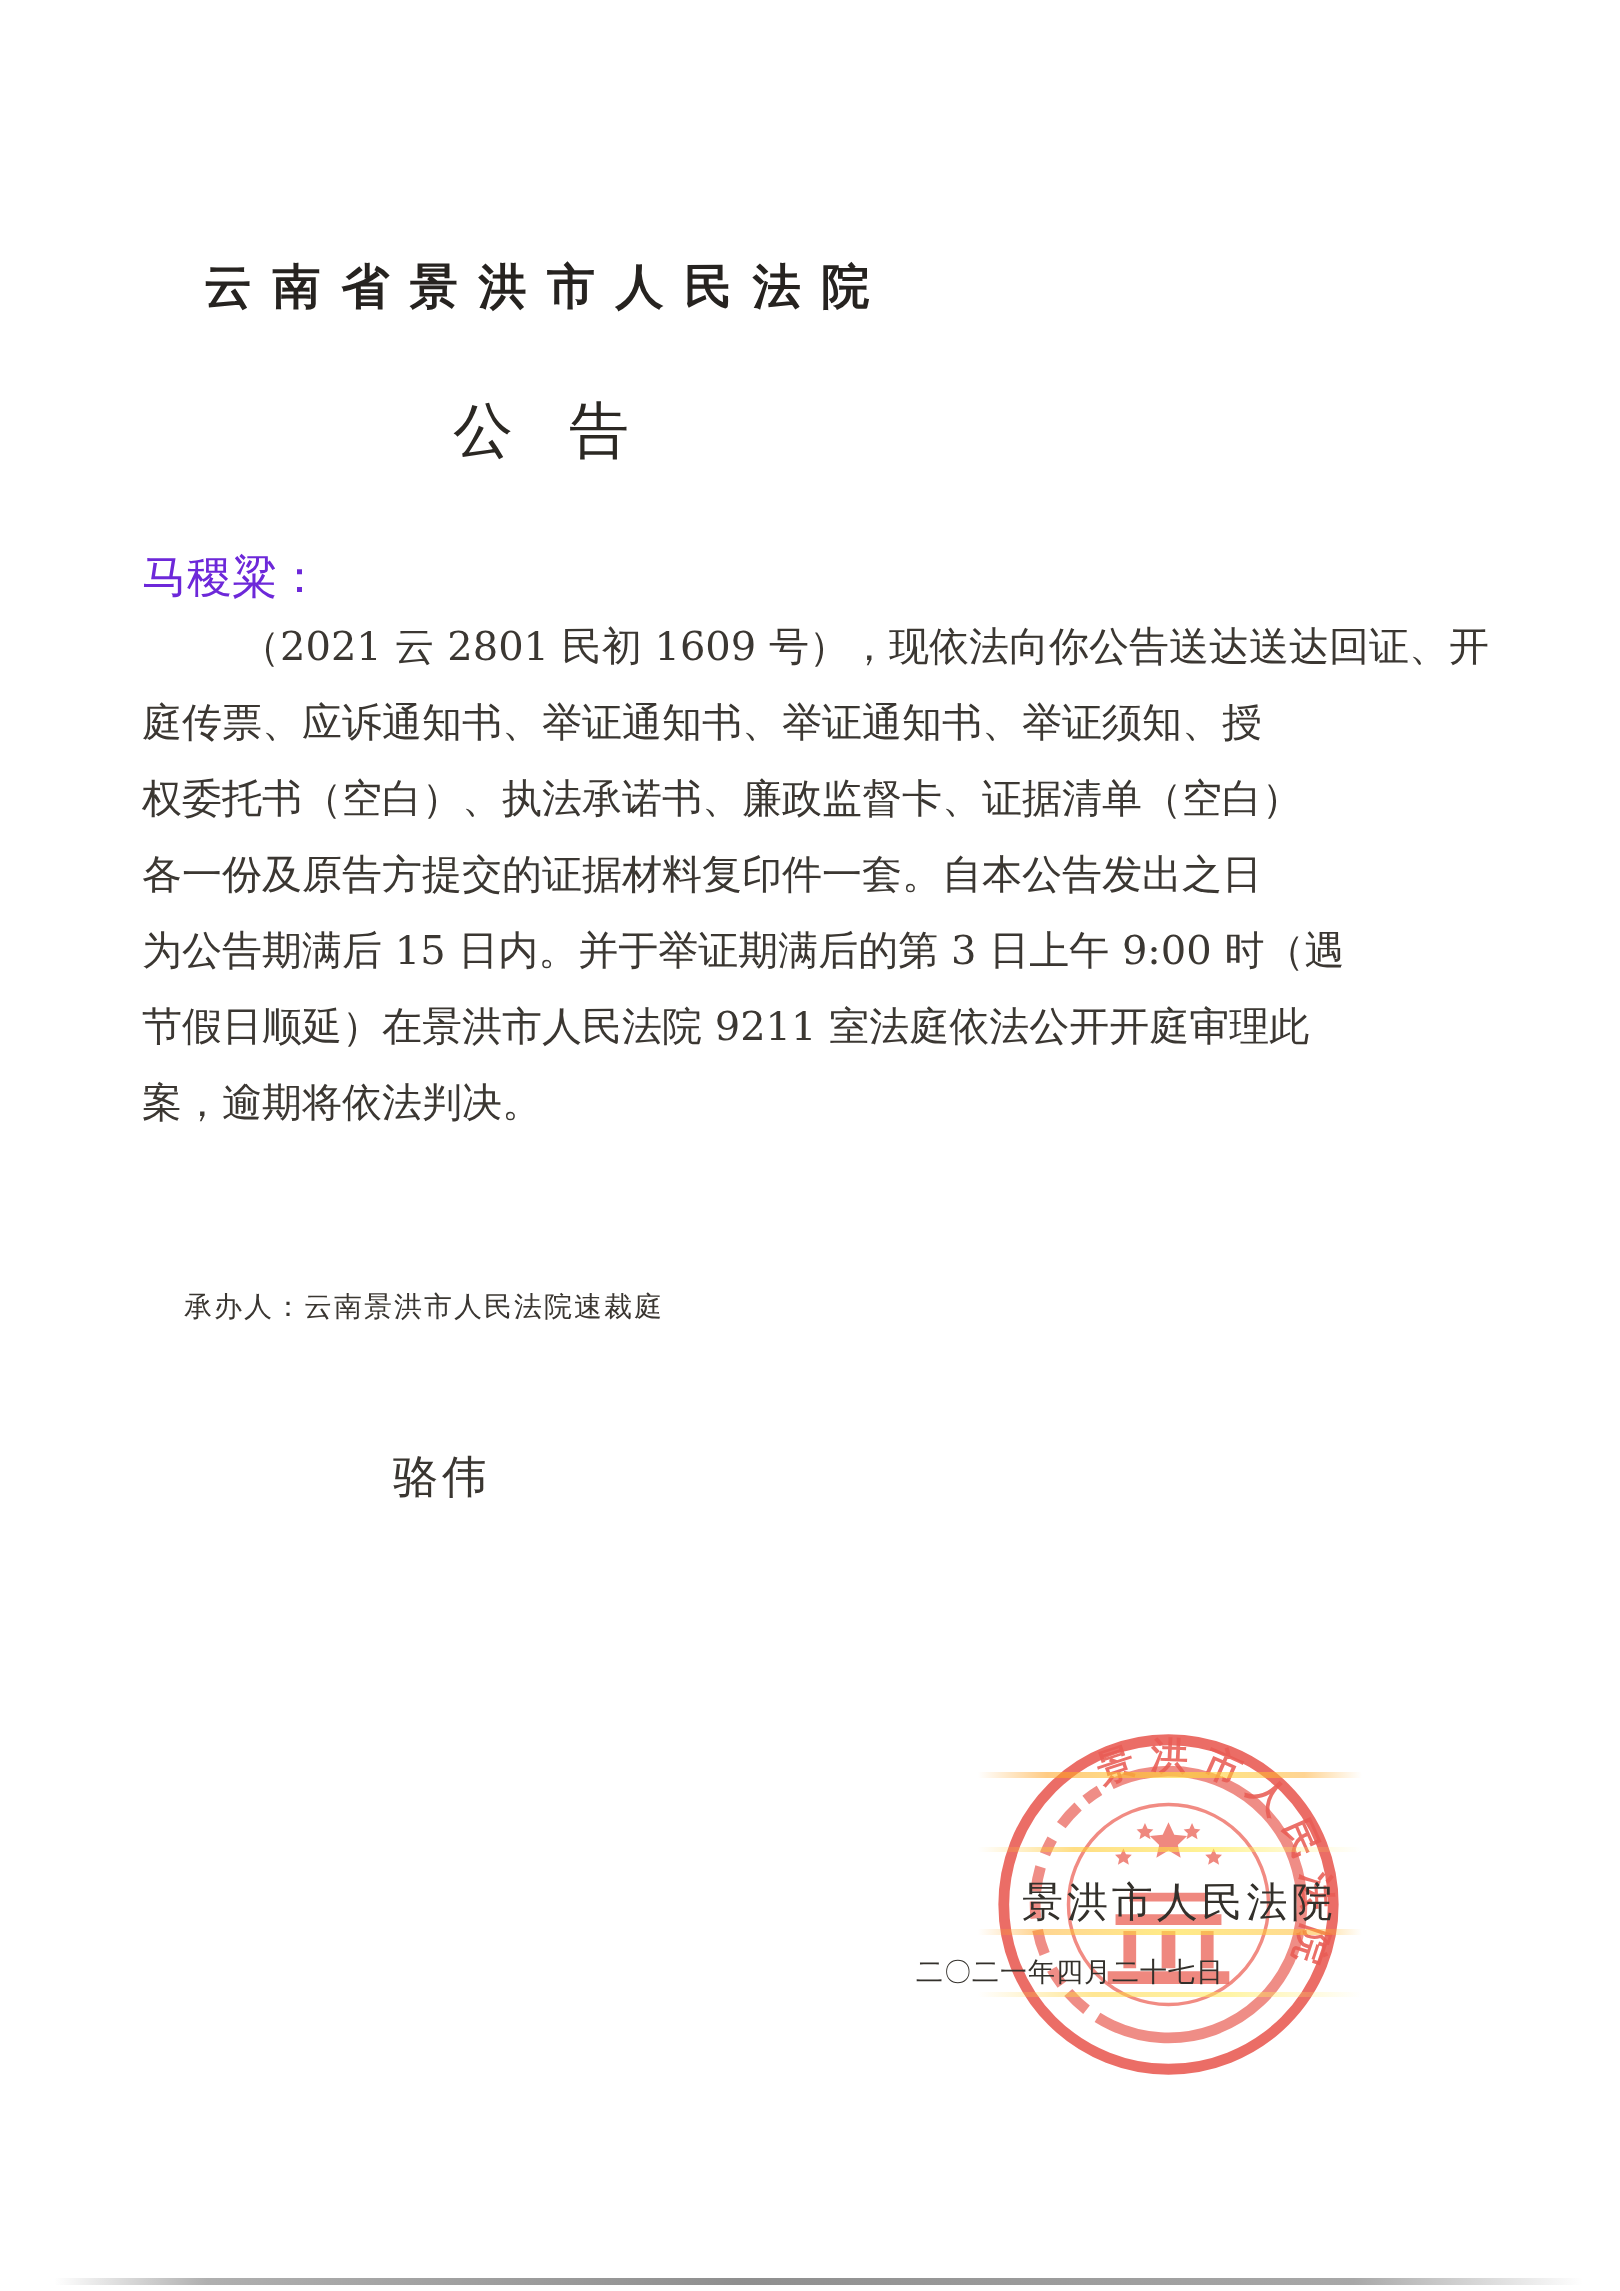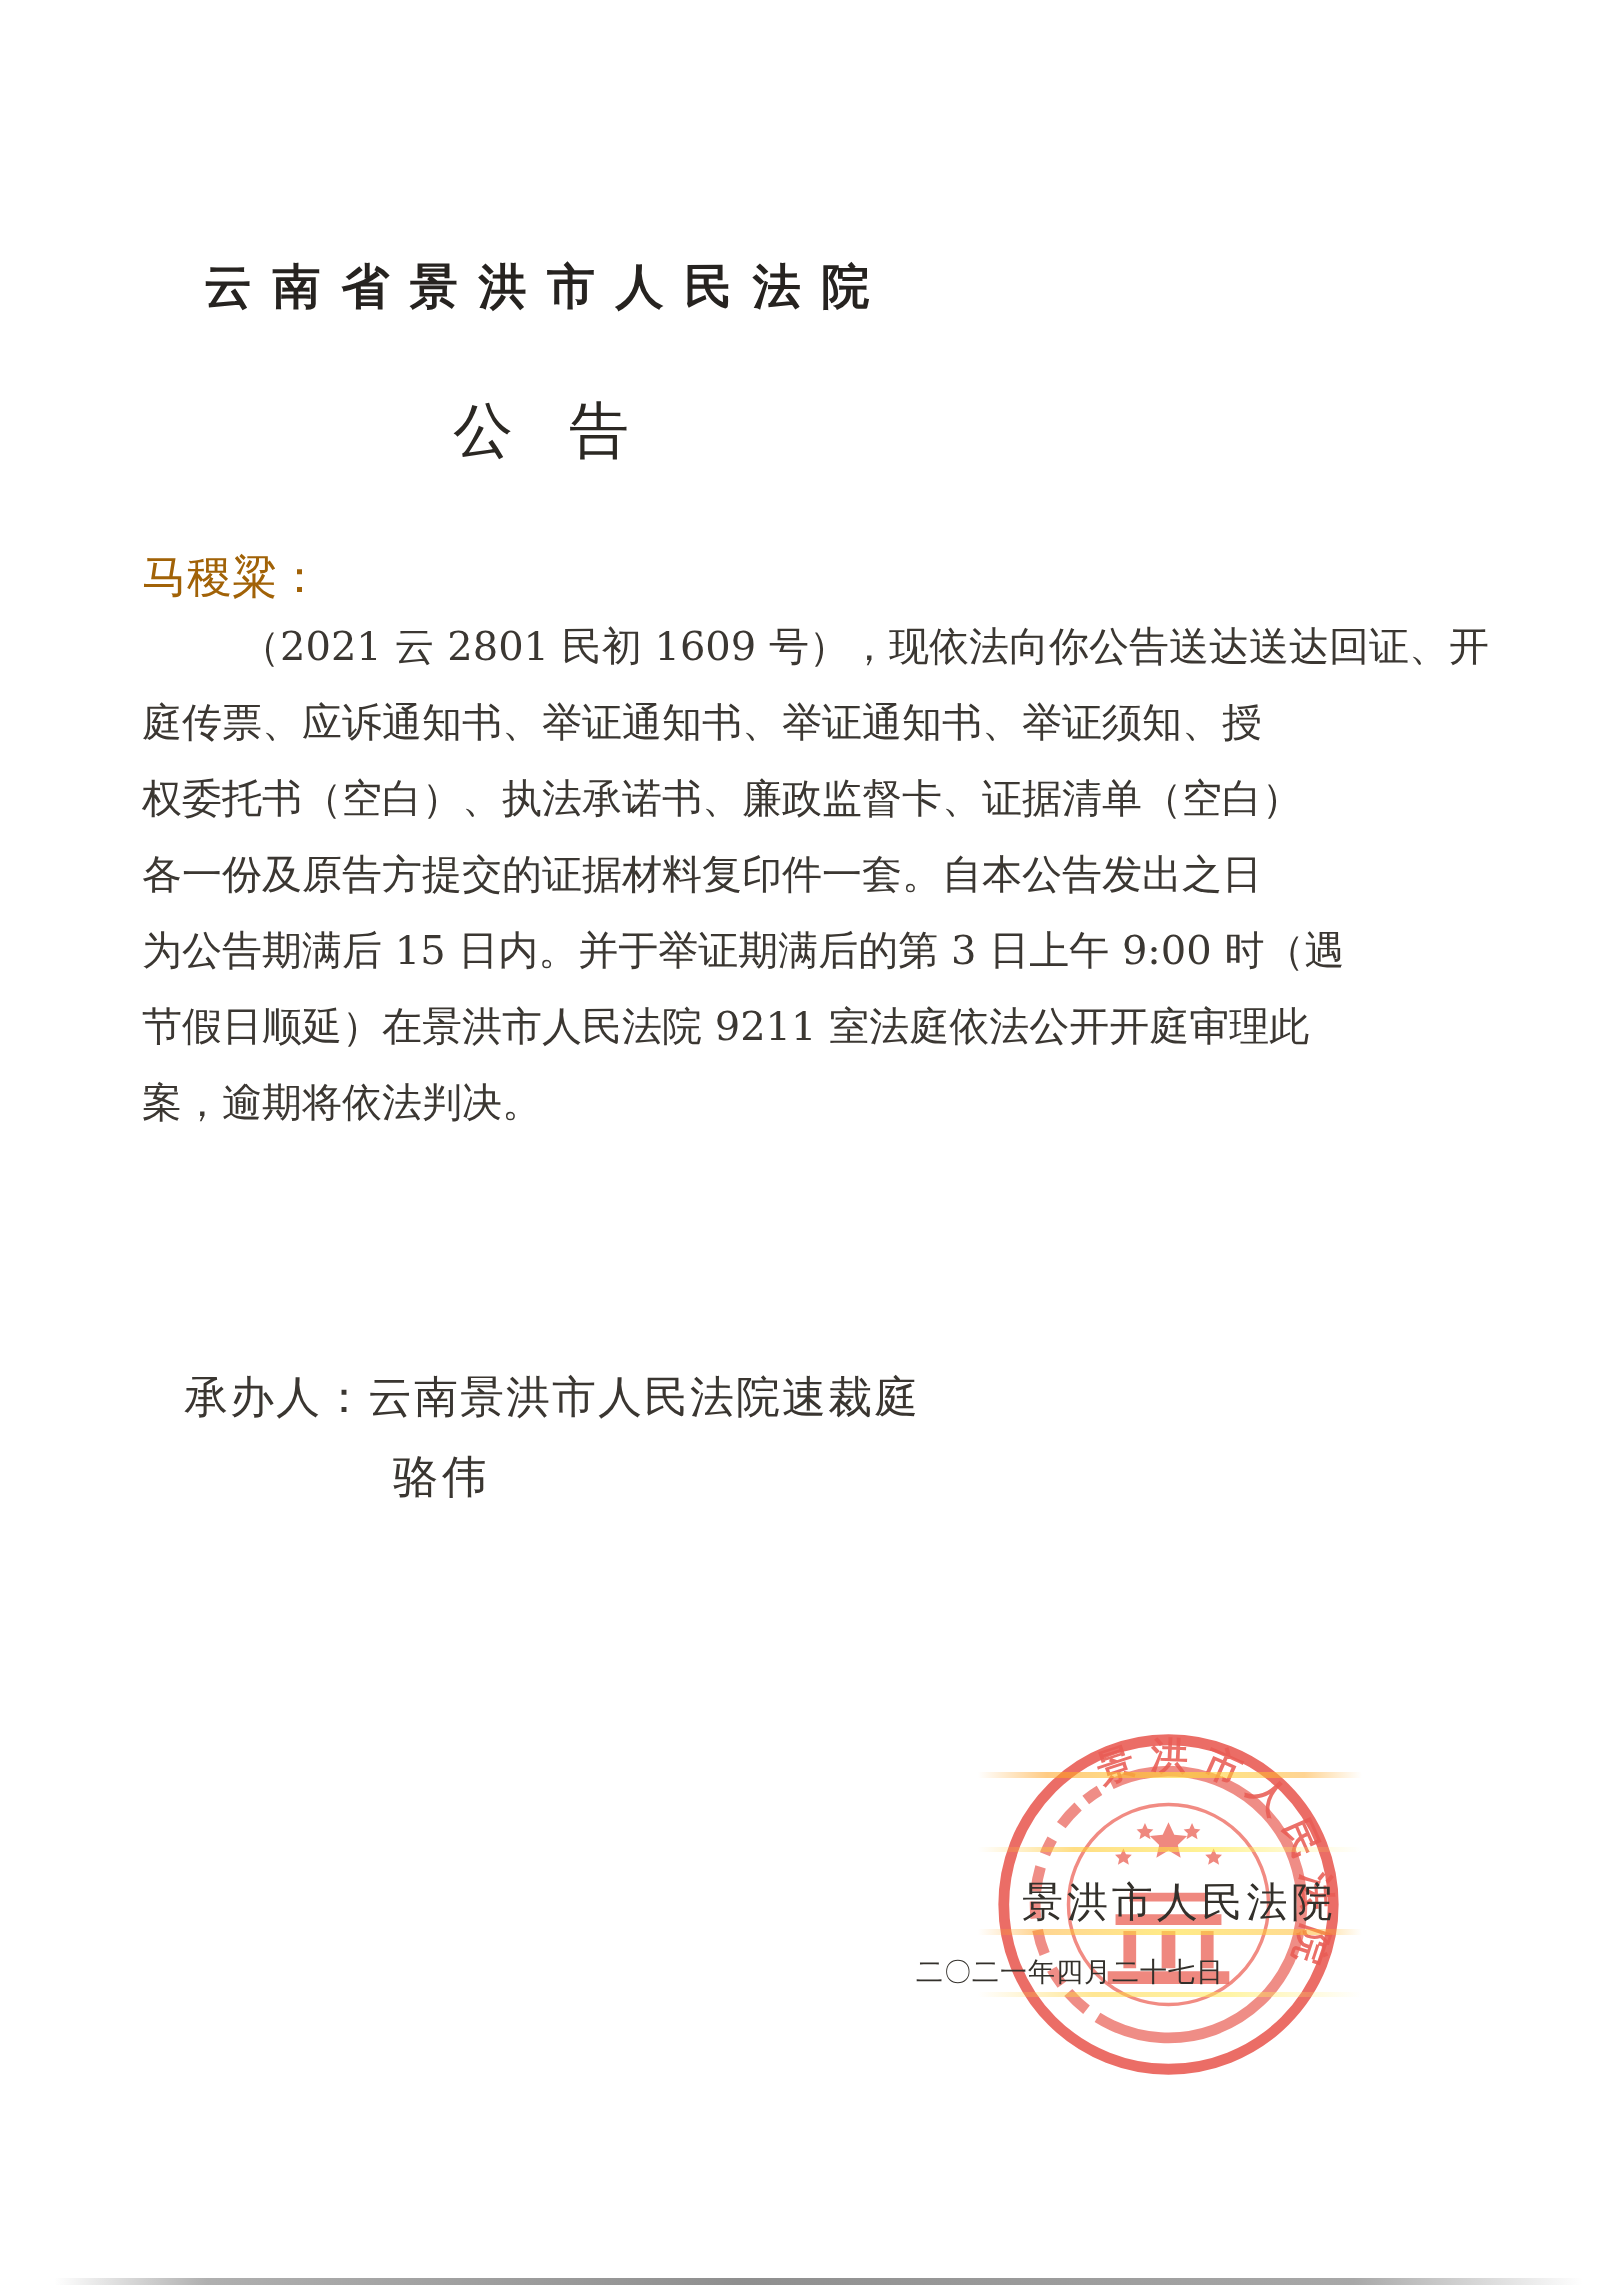--- a/index.html
+++ b/index.html
@@ -25,37 +25,37 @@
     left: 453px; top: 400px;
     font-size: 60px; font-weight: 500;
     letter-spacing: 56px;
     line-height: 1;
     color: #2b2823;
     white-space: nowrap;
   }
   .addressee {
     left: 142px; top: 547px;
     font-size: 45px;
-    color: #a16207;
+    color: #6d28d9;
     text-align: right;
   }
   .body-text {
     left: 142px; top: 608px;
     width: 1054px;
     font-size: 40px;
     line-height: 76px;
     color: #3b3732;
     text-align: justify;
   }
   .body-line { white-space: nowrap; }
   .body-line:first-child { text-indent: 98px; }
 
   .handler-line {
-    left: 184px; top: 1368px;
-    font-size: 44px;
+    left: 184px; top: 1288px;
+    font-size: 28px;
     color: #3a3631;
     white-space: nowrap;
     letter-spacing: 2px;
   }
   .handler-name {
     left: 393px; top: 1447px;
     font-size: 45px;
     color: #3a3631;
     letter-spacing: 3.9px;
   }

